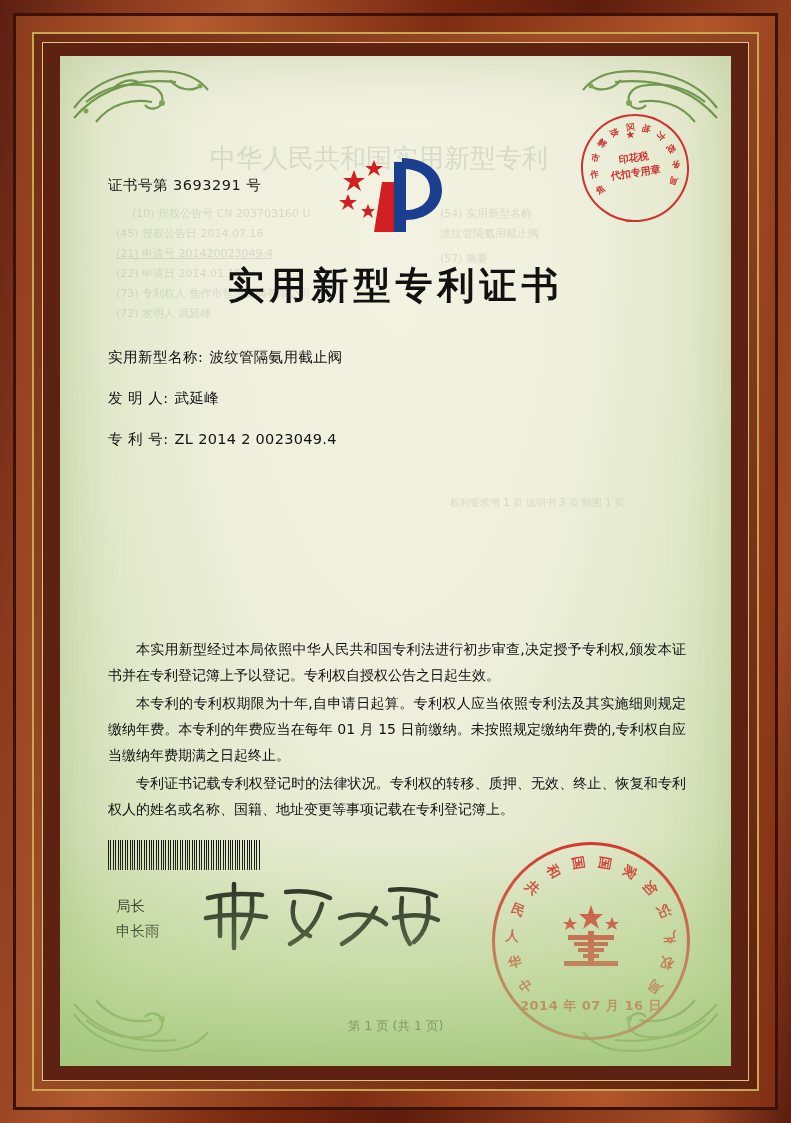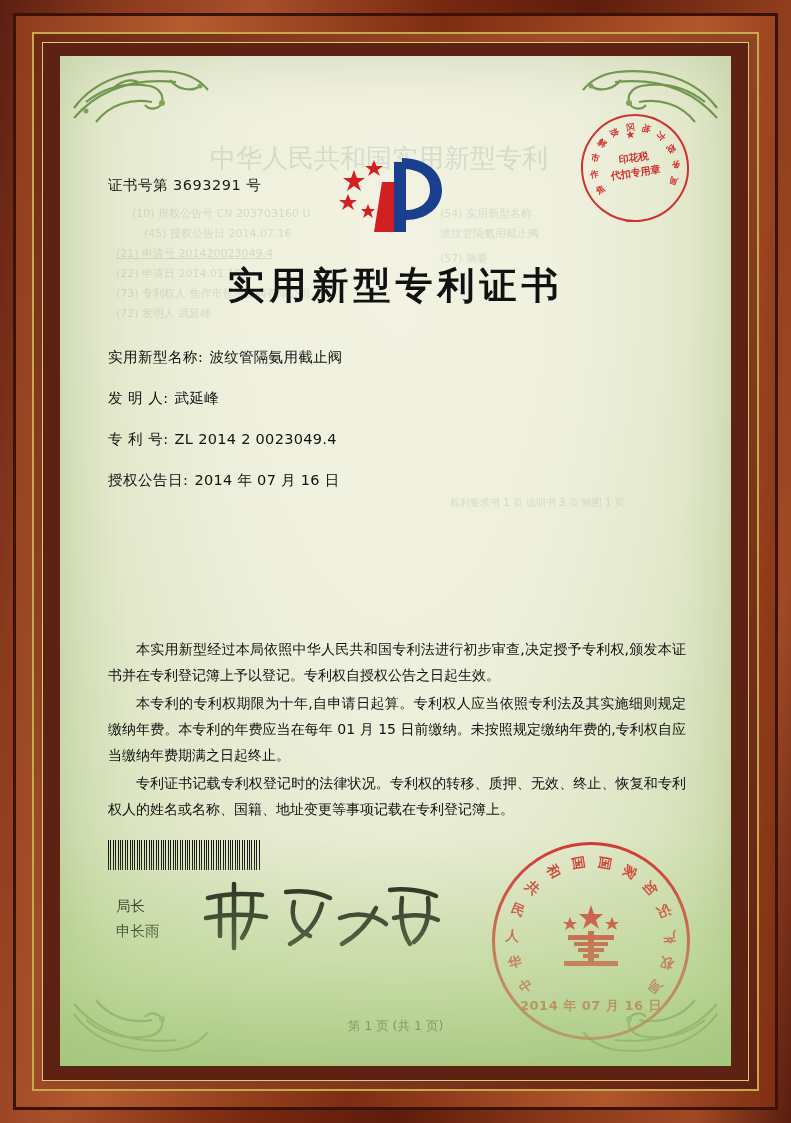--- a/index.html
+++ b/index.html
@@ -267,21 +267,21 @@
   <div class="frame-bevel"></div>
   <div class="frame-inner-gold"></div>
   <div class="frame-liner"></div>
 </div>
 
 <div class="paper">
 
   <div id="ghost-layer">
       <div class="ghost" style="left: 150px; top: 85px; font-size: 26px;">中华人民共和国实用新型专利</div>
       <div class="ghost" style="left: 56px; top: 150px; font-size: 11px; margin-left: 16px;">(10) 授权公告号  CN 203703160 U</div>
-      <div class="ghost" style="left: 56px; top: 170px; font-size: 11px; margin-left: 28px;">(45) 授权公告日  2014.07.16</div>
+      <div class="ghost" style="left: 56px; top: 170px; font-size: 11px;">(45) 授权公告日  2014.07.16</div>
       <div class="ghost" style="left: 56px; top: 190px; font-size: 11px; text-decoration: underline;">(21) 申请号  201420023049.4</div>
       <div class="ghost" style="left: 56px; top: 210px; font-size: 11px;">(22) 申请日  2014.01.15</div>
       <div class="ghost" style="left: 56px; top: 230px; font-size: 11px;">(73) 专利权人  焦作市焦冷氨阀有限公司</div>
       <div class="ghost" style="left: 56px; top: 250px; font-size: 11px;">(72) 发明人  武延峰</div>
       <div class="ghost" style="left: 380px; top: 150px; font-size: 11px; text-align: right;">(54) 实用新型名称</div>
       <div class="ghost" style="left: 380px; top: 170px; font-size: 11px;">波纹管隔氨用截止阀</div>
       <div class="ghost" style="left: 380px; top: 195px; font-size: 11px;">(57) 摘要</div>
       <div class="ghost" style="left: 390px; top: 440px; font-size: 10px;">权利要求书 1 页  说明书 3 页  附图 1 页</div>
     </div>
 
@@ -388,24 +388,20 @@
         <span class="lbl">实用新型名称:</span>
         <span class="val">波纹管隔氨用截止阀</span>
       </div>
       <div class="field">
         <span class="lbl">发 明 人:</span>
         <span class="val">武延峰</span>
       </div>
       <div class="field">
         <span class="lbl">专 利 号:</span>
         <span class="val">ZL 2014 2 0023049.4</span>
-      </div>
-      <div class="field">
-        <span class="lbl">授权公告日:</span>
-        <span class="val">2014 年 07 月 16 日</span>
       </div>
     </div>
 
   <div class="body-text" id="body-text">
       <p>本实用新型经过本局依照中华人民共和国专利法进行初步审查,决定授予专利权,颁发本证书并在专利登记簿上予以登记。专利权自授权公告之日起生效。</p>
       <p>本专利的专利权期限为十年,自申请日起算。专利权人应当依照专利法及其实施细则规定缴纳年费。本专利的年费应当在每年 01 月 15 日前缴纳。未按照规定缴纳年费的,专利权自应当缴纳年费期满之日起终止。</p>
       <p>专利证书记载专利权登记时的法律状况。专利权的转移、质押、无效、终止、恢复和专利权人的姓名或名称、国籍、地址变更等事项记载在专利登记簿上。</p>
     </div>
 
   <div class="barcode" id="barcode">

